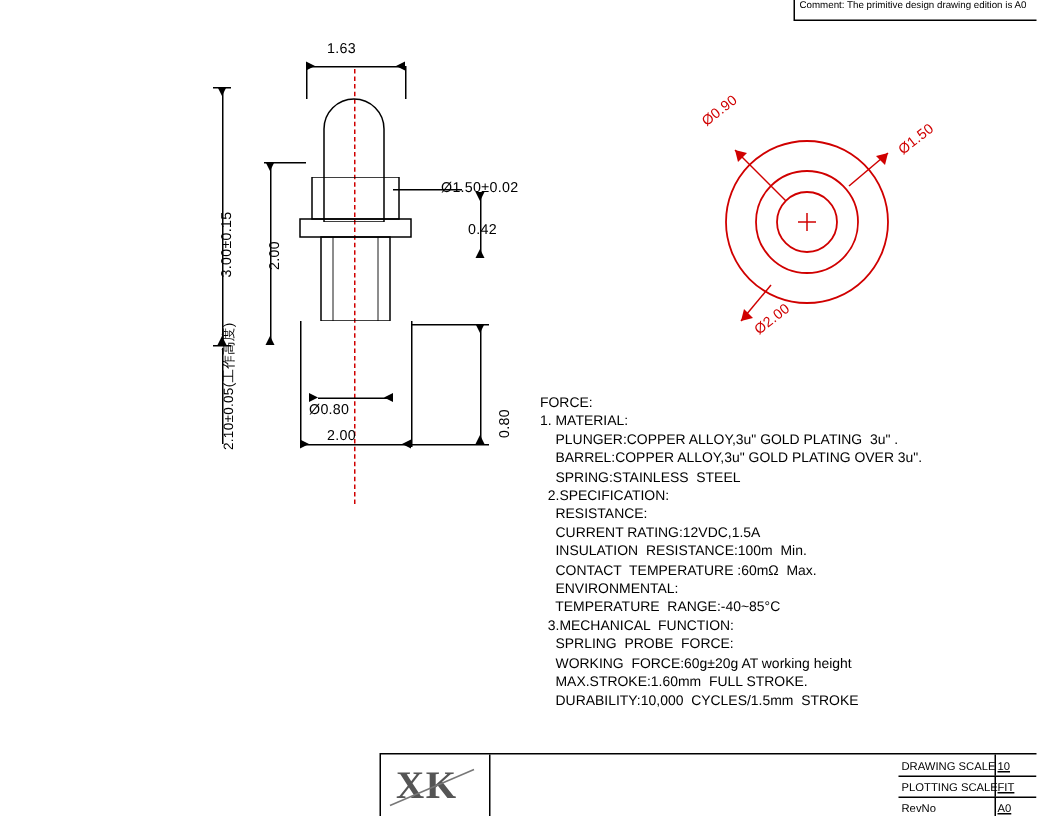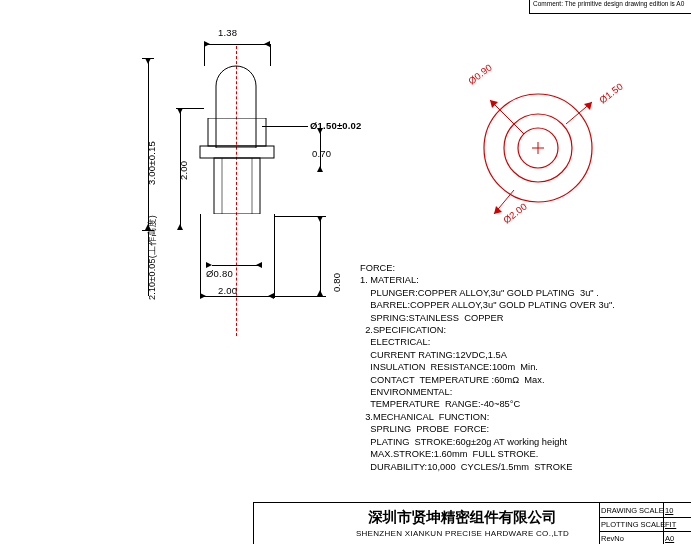--- a/index.html
+++ b/index.html
@@ -75,29 +75,29 @@
 
     <line x1="26" y1="40" x2="26" y2="96" stroke="#000" stroke-width="0.6"></line>
     <line x1="56" y1="40" x2="56" y2="96" stroke="#000" stroke-width="0.6"></line>
   </svg>
 
   <div class="abs h blk" style="left:204px;top:44px;width:66px;"></div>
   <div class="abs v blk" style="left:204px;top:44px;height:22px;"></div>
   <div class="abs v blk" style="left:270px;top:44px;height:22px;"></div>
   <div class="abs arr arr-r" style="left:204px;top:41px;"></div>
   <div class="abs arr arr-l" style="left:264px;top:41px;"></div>
-  <div class="abs dimtxt" style="left:218px;top:27px;">1.38</div>
+  <div class="abs dimtxt" style="left:218px;top:27px;">1.63</div>
 
   <div class="abs h blk" style="left:262px;top:126px;width:46px;"></div>
-  <div class="abs dimtxt" style="left:310px;top:120px;font-weight:bold;">Ø1.50±0.02</div>
+  <div class="abs dimtxt" style="left:294px;top:120px;">Ø1.50±0.02</div>
 
   <div class="abs v blk" style="left:320px;top:128px;height:44px;"></div>
   <div class="abs arr arr-d" style="left:317px;top:128px;"></div>
   <div class="abs arr arr-u" style="left:317px;top:166px;"></div>
-  <div class="abs dimtxt" style="left:312px;top:148px;">0.70</div>
+  <div class="abs dimtxt" style="left:312px;top:148px;">0.42</div>
 
   <div class="abs v blk" style="left:148px;top:58px;height:172px;"></div>
   <div class="abs h blk" style="left:142px;top:58px;width:12px;"></div>
   <div class="abs h blk" style="left:142px;top:230px;width:12px;"></div>
   <div class="abs arr arr-d" style="left:145px;top:58px;"></div>
   <div class="abs arr arr-u" style="left:145px;top:224px;"></div>
   <div class="abs dimtxt vert" style="left:146px;top:185px;">3.00±0.15</div>
 
   <div class="abs v blk" style="left:180px;top:108px;height:122px;"></div>
   <div class="abs h blk" style="left:176px;top:108px;width:28px;"></div>
@@ -142,38 +142,40 @@
     <polygon points="22,132 24,124 30,130" fill="#d00000"></polygon>
   </svg>
   <div class="abs red dimtxt" style="left:466px;top:78px;transform:rotate(-38deg);transform-origin:0 0;">Ø0.90</div>
   <div class="abs red dimtxt" style="left:597px;top:97px;transform:rotate(-38deg);transform-origin:0 0;">Ø1.50</div>
   <div class="abs red dimtxt" style="left:501px;top:217px;transform:rotate(-38deg);transform-origin:0 0;">Ø2.00</div>
 
   <div class="abs notes"><span>FORCE:</span>
 <span>1. MATERIAL:</span>
 <span>    PLUNGER:COPPER ALLOY,3u" GOLD PLATING  3u" .</span>
 <span>    BARREL:COPPER ALLOY,3u" GOLD PLATING OVER 3u".</span>
-<span>    SPRING:STAINLESS  COPPER</span>
+<span>    SPRING:STAINLESS  STEEL</span>
 <span>  2.SPECIFICATION:</span>
-<span>    ELECTRICAL:</span>
+<span>    RESISTANCE:</span>
 <span>    CURRENT RATING:12VDC,1.5A</span>
 <span>    INSULATION  RESISTANCE:100m  Min.</span>
 <span>    CONTACT  TEMPERATURE :60mΩ  Max.</span>
 <span>    ENVIRONMENTAL:</span>
 <span>    TEMPERATURE  RANGE:-40~85°C</span>
 <span>  3.MECHANICAL  FUNCTION:</span>
 <span>    SPRLING  PROBE  FORCE:</span>
-<span>    PLATING  STROKE:60g±20g AT working height</span>
+<span>    WORKING  FORCE:60g±20g AT working height</span>
 <span>    MAX.STROKE:1.60mm  FULL STROKE.</span>
 <span>    DURABILITY:10,000  CYCLES/1.5mm  STROKE</span></div>
 
   <div class="abs title-block">
-    <div class="tb-mid">
-      <div class="tb-cn">深圳市贤坤精密组件有限公司</div>
-      <div class="tb-en">SHENZHEN XIANKUN PRECISE HARDWARE CO.,LTD</div>
+    <div class="tb-logo">
+      <div class="xk">XK</div>
+      <svg style="position:absolute;left:0;top:0;" width="72" height="42">
+        <line x1="6" y1="34" x2="62" y2="10" stroke="#777" stroke-width="1"></line>
+      </svg>
     </div>
     <div class="tb-right">
       <div class="tb-row" style="top:0;">
         <div class="k">DRAWING SCALE</div>
         <div class="sep"></div>
         <div class="v2">10</div>
       </div>
       <div class="tb-row" style="top:14px;">
         <div class="k">PLOTTING SCALE</div>
         <div class="sep"></div>

